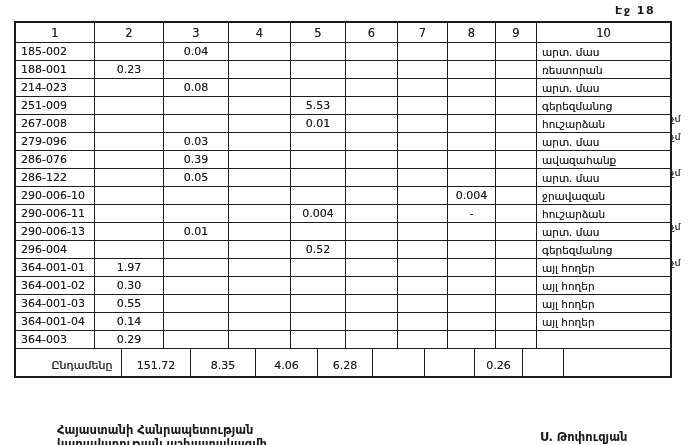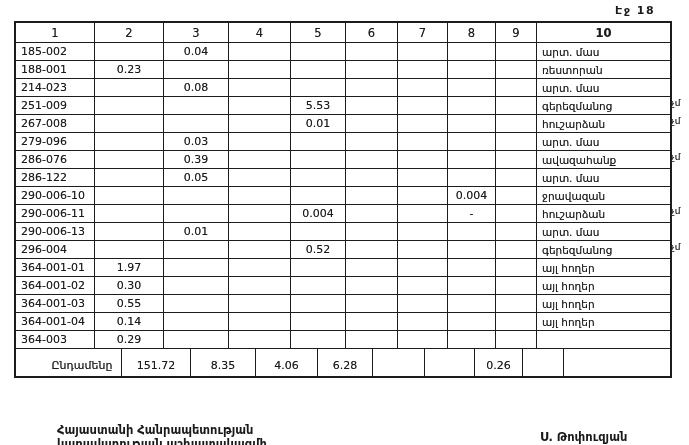--- a/index.html
+++ b/index.html
@@ -25,21 +25,21 @@
     font-size:11px;overflow:hidden;white-space:nowrap;
   }
   .c1{width:79px;justify-content:flex-start;padding-left:5px;}
   .c2{width:69px;}.c3{width:65px;}.c4{width:62px;}.c5{width:55px;}
   .c6{width:52px;}.c7{width:50px;}.c8{width:48px;}.c9{width:41px;}
   .c10{flex:1;border-right:none;justify-content:flex-start;padding-left:5px;font-size:10.5px;}
   .head .td{justify-content:center;padding-left:0;font-size:11.5px;}
   .total .td{align-items:flex-end;padding-bottom:4px;}
   .total .c1{justify-content:center;padding-left:0;margin-left:27px;}
   .note{
-    position:absolute;right:-17px;top:0;width:16px;
+    position:absolute;right:-17px;top:16px;width:16px;
     font-size:9px;color:#2b2b2b;line-height:12px;
   }
   .footer{
     position:absolute;left:57px;top:402px;
     font-weight:700;font-size:11.5px;line-height:14px;white-space:nowrap;margin-top:21px;
   }
   .signature{
     position:absolute;left:540px;top:430px;
     font-weight:700;font-size:11.5px;white-space:nowrap;
   }
@@ -53,21 +53,21 @@
   <div class="tr head">
     <div class="td c1">1</div>
     <div class="td c2">2</div>
     <div class="td c3">3</div>
     <div class="td c4">4</div>
     <div class="td c5">5</div>
     <div class="td c6">6</div>
     <div class="td c7">7</div>
     <div class="td c8">8</div>
     <div class="td c9">9</div>
-    <div class="td c10" style="justify-content:center;padding-left:0;font-size:11.5px;font-weight:bold;">10</div>
+    <div class="td c10" style="justify-content:center;padding-left:0;font-size:11.5px;">10</div>
   </div>
 
   <div id="rows">
   <div class="tr">
     <div class="td c1">185-002</div>
     <div class="td c2"></div>
     <div class="td c3">0.04</div>
     <div class="td c4"></div>
     <div class="td c5"></div>
     <div class="td c6"></div>

